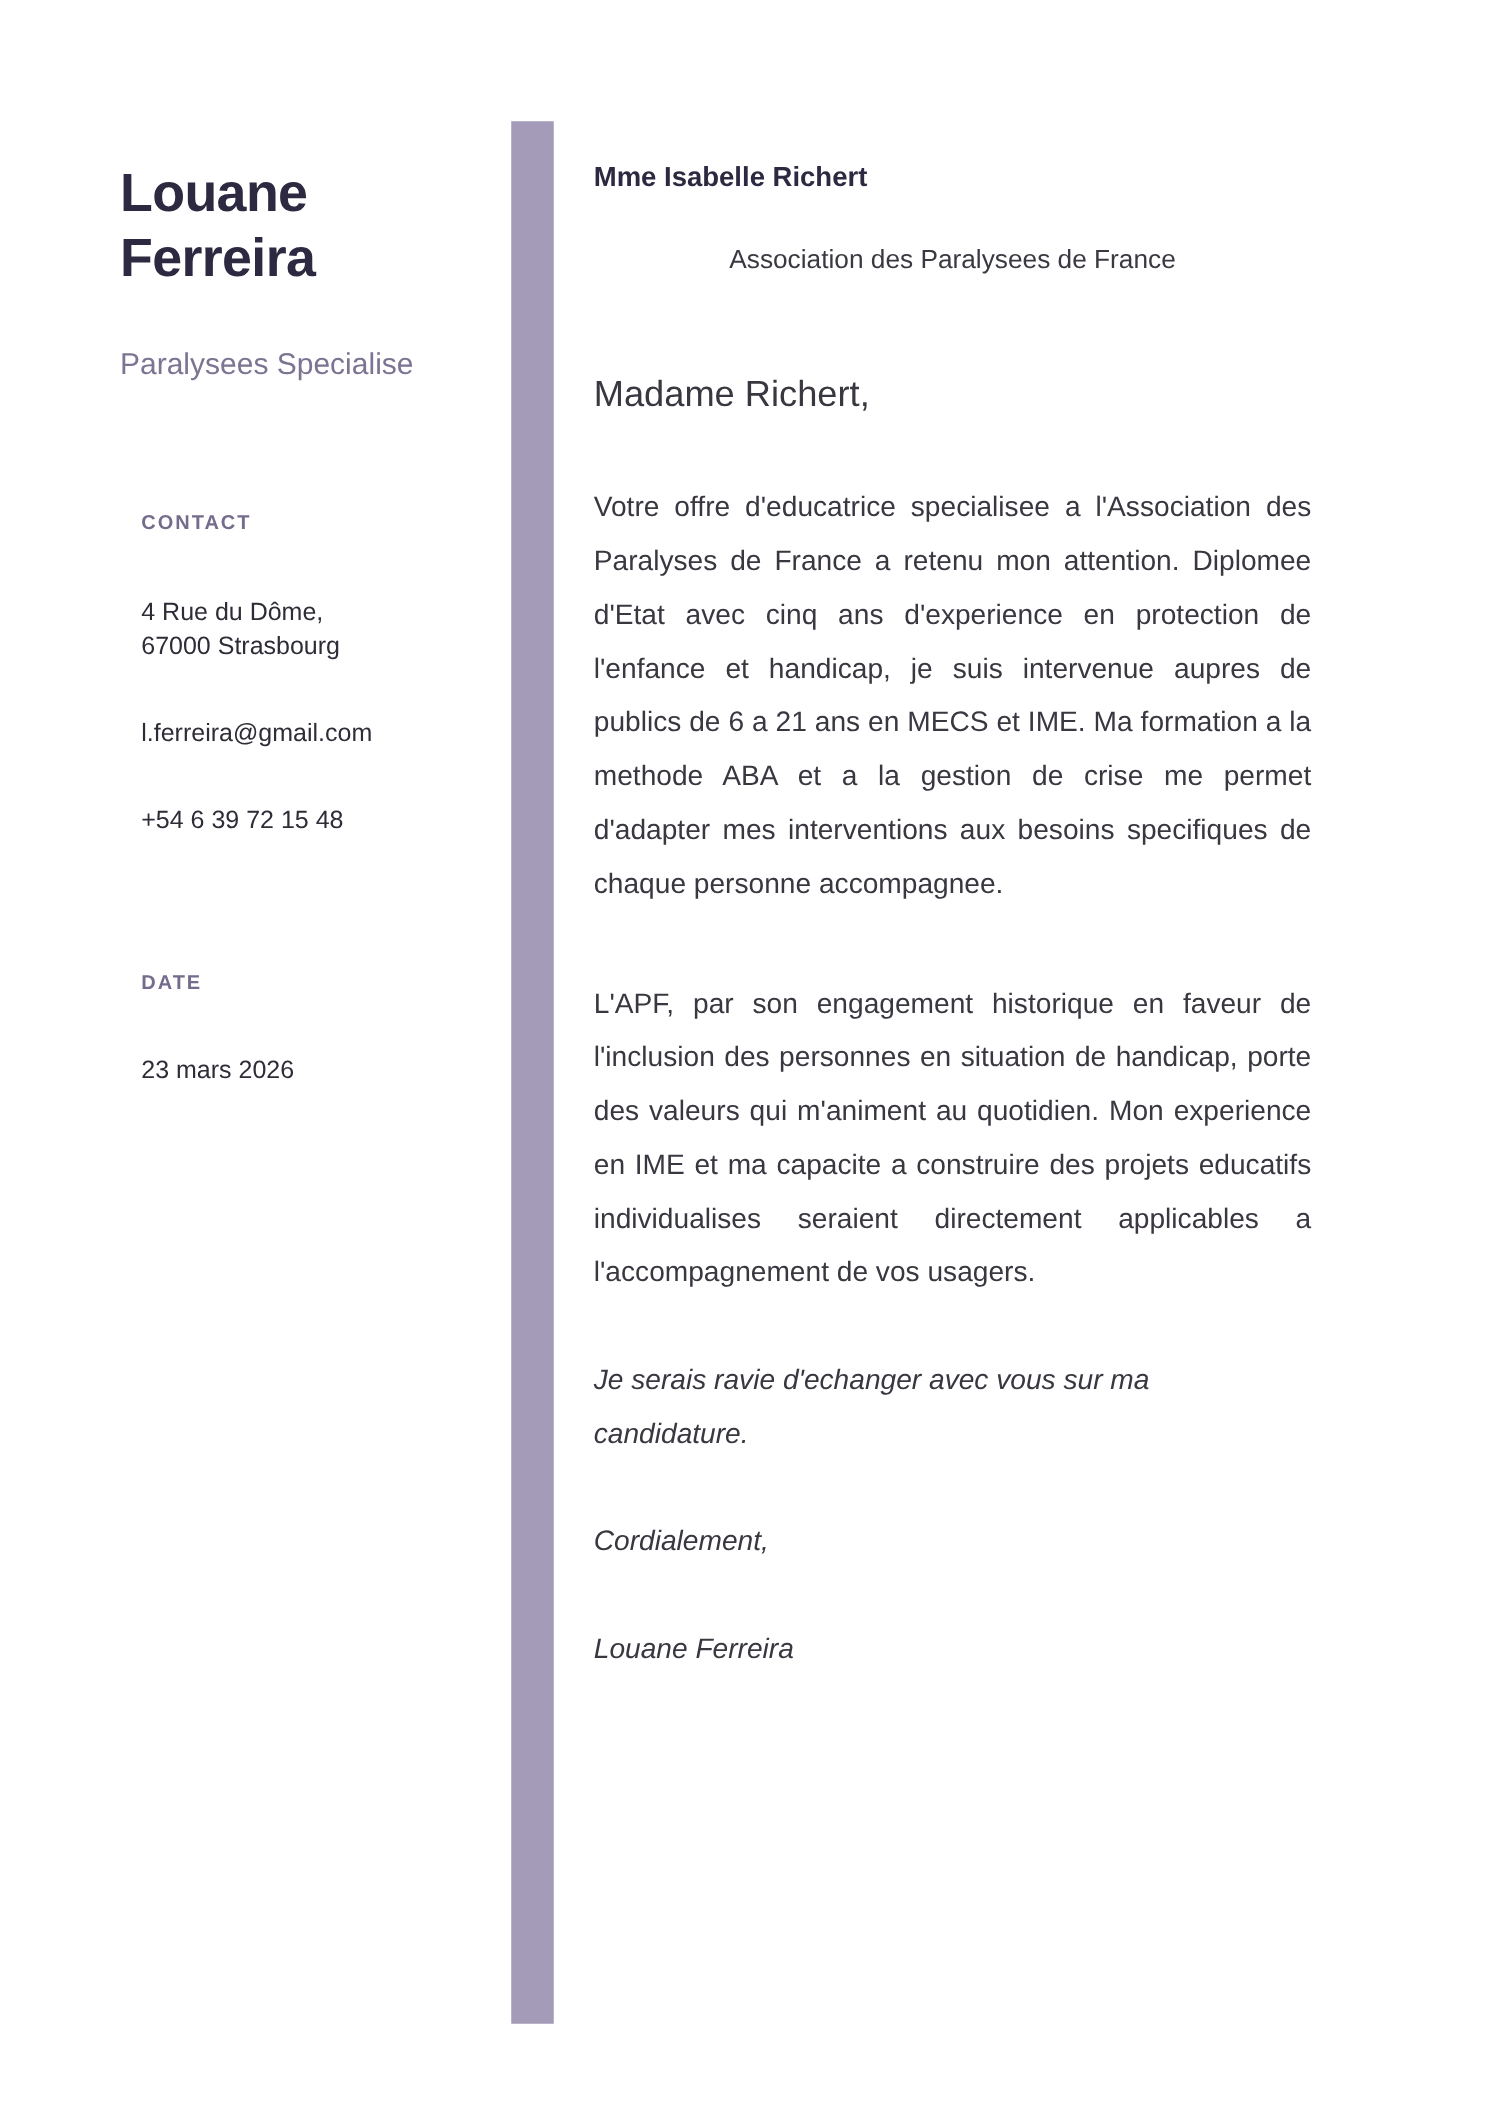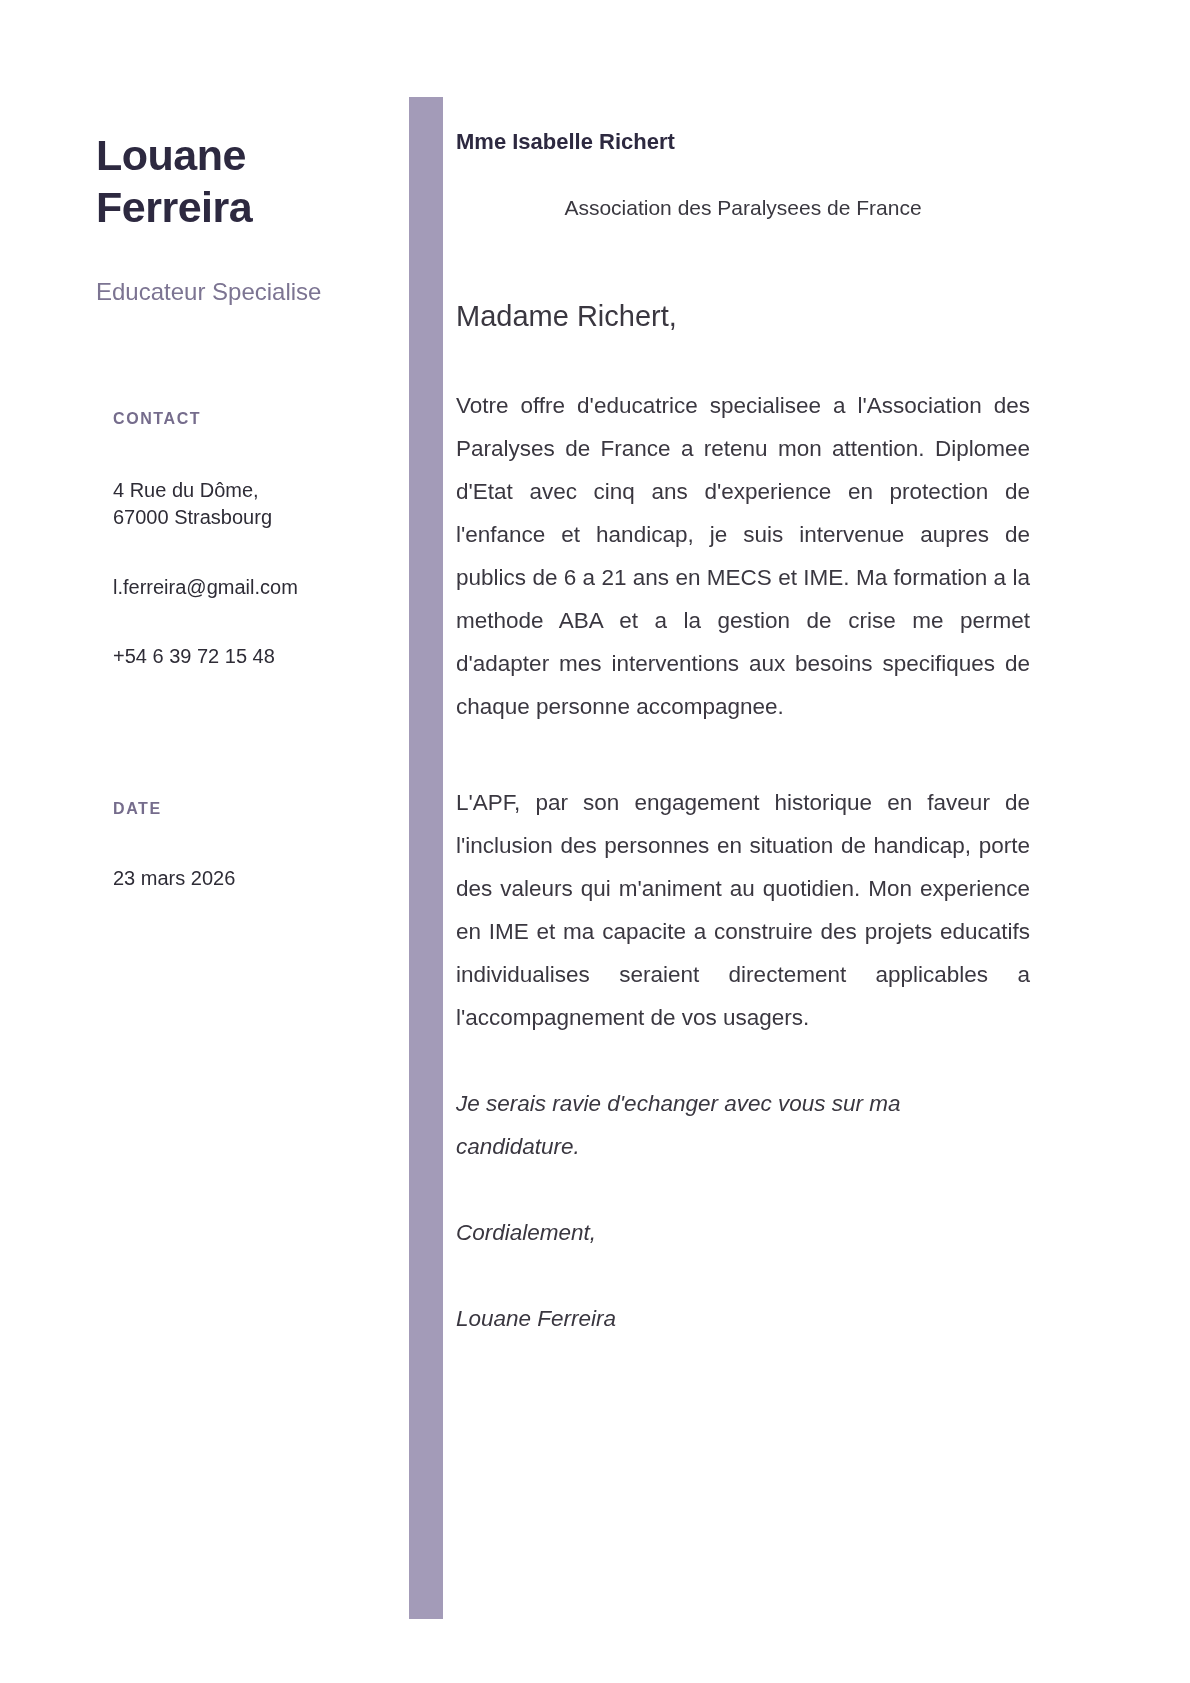--- a/index.html
+++ b/index.html
@@ -44,40 +44,40 @@
   }
   .contact-heading { margin-top: 52px; }
   .contact-line {
     font-size: 20px;
     line-height: 27px;
     color: #2e2c36;
   }
   .contact-address { margin-top: 15px; max-width: 230px; }
   .contact-email { margin-top: 9px; }
   .contact-phone { margin-top: 8px; }
-  .date-heading { margin-top: 62px; }
+  .date-heading { margin-top: 40px; }
   .date-value {
     margin-top: 13px;
     font-size: 20px;
     color: #2e2c36;
     line-height: 27px;
   }
 
   
   .divider {
     position: absolute;
     left: 392px; top: 80px;
     width: 2px; height: 1522px;
     background: #a39bb8;
   }
 
   
   .main {
     position: absolute;
-    left: 405px; top: 76px;
+    left: 424px; top: 76px;
     width: 642px;
   }
   .recipient-name {
     font-size: 22px;
     font-weight: 700;
     color: #2d2940;
     line-height: 29px;
   }
   .recipient-org {
     font-size: 21px;
@@ -108,21 +108,21 @@
     font-style: italic;
   }
 </style>
 </head>
 <body>
 
 <div class="page">
 
   <aside class="sidebar">
     <h1 class="person-name">Louane Ferreira</h1>
-    <div class="person-title">Educateur Specialise</div>
+    <div class="person-title">Paralysees Specialise</div>
 
     <div class="side-section">
       <div class="section-heading contact-heading">CONTACT</div>
       <div class="contact-line contact-address">4 Rue du Dôme, 67000 Strasbourg</div>
       <div class="contact-line contact-email">l.ferreira@gmail.com</div>
       <div class="contact-line contact-phone">+54 6 39 72 15 48</div>
     </div>
 
     <div class="side-section">
       <div class="section-heading date-heading">DATE</div>

